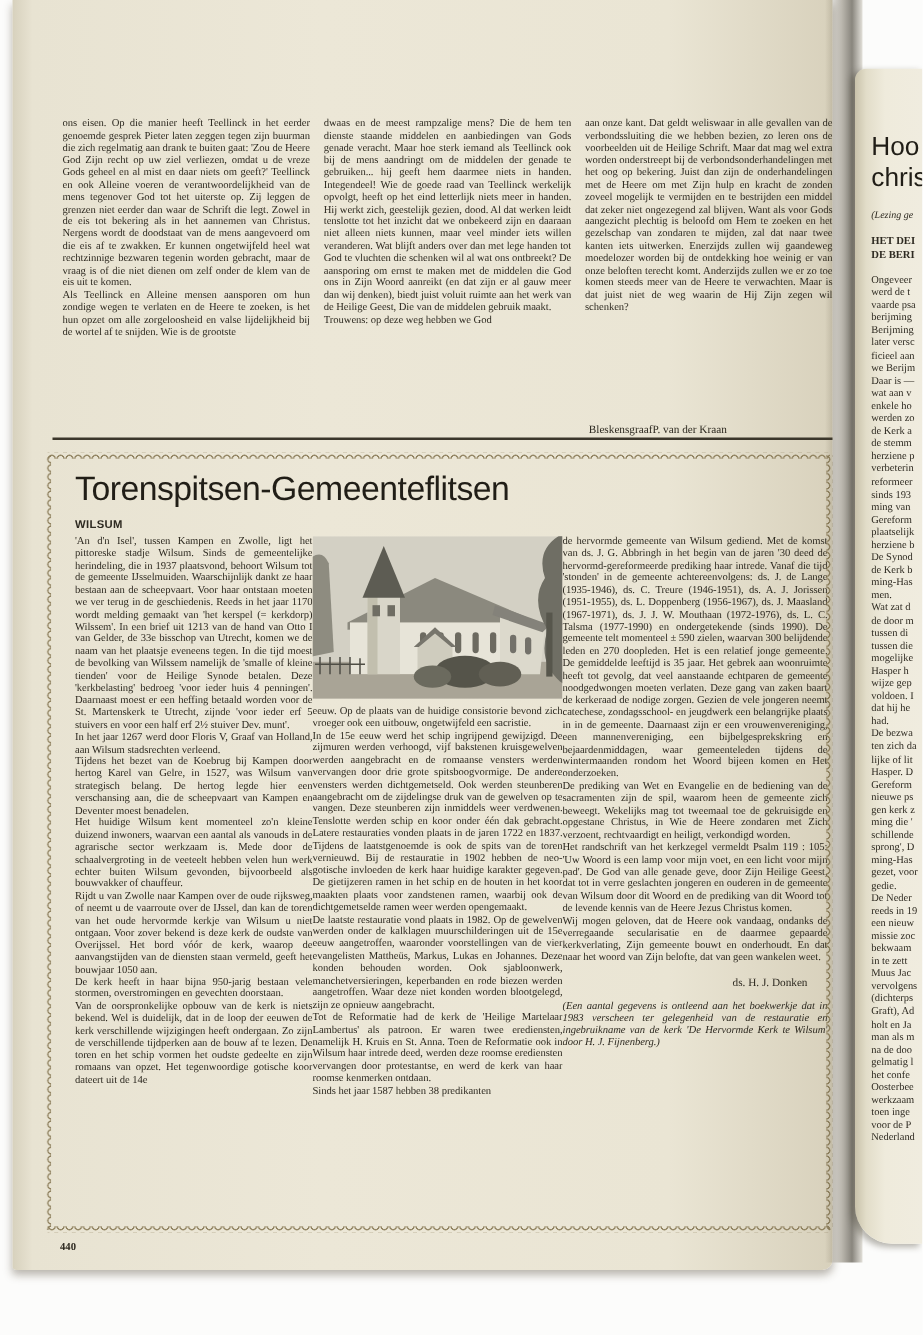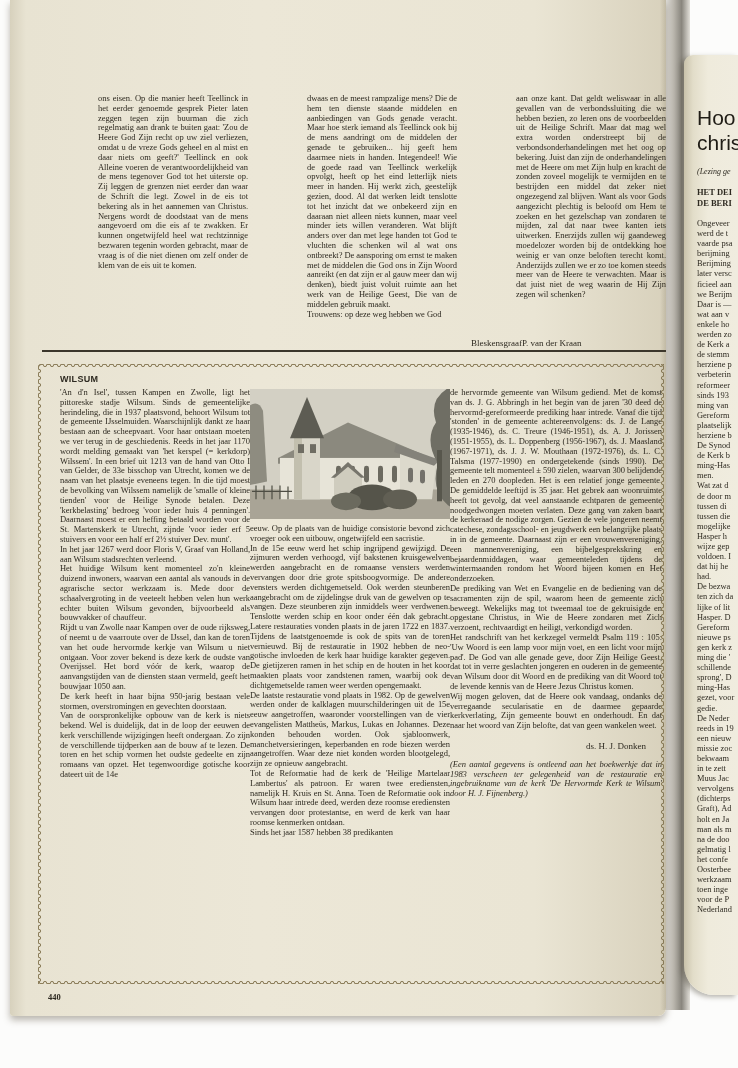--- a/index.html
+++ b/index.html
@@ -14,21 +14,21 @@
     position:absolute; left:10px; top:0; width:656px; height:1016px;
     background:linear-gradient(90deg,#d7d1bd 0,#e8e3d2 16px,#ece7d7 38%,#eae5d4 80%,#d8d1bc 100%);
     box-shadow:0 4px 7px rgba(60,50,30,.35);
     border-radius:0 0 8px 3px;
   }
   
   .top-article {
     position:absolute; left:40px; top:94px; width:616px; height:252px;
     display:flex; gap:11px;
   }
-  .tcol { flex:1 1 0; overflow:hidden;margin-left:48px; }
+  .tcol { flex:1 1 0; overflow:hidden; }
   .textcol p {
     margin:0; font-size:8.5px; line-height:9.8px; letter-spacing:-.05px;
     text-align:justify;
   }
   .sig-row {
     display:flex; 
     font-size:9px; margin-top:8px; padding-right:4px;
   }
   .rule {
     position:absolute; left:32px; top:350px; width:624px; height:2px;
@@ -95,20 +95,21 @@
 </head>
 <body>
 
 <div class="screen">
 
   <div class="page-left">
 
     <div class="top-article">
       <div class="tcol textcol">
           <p>ons eisen. Op die manier heeft Teellinck in het eerder genoemde gesprek Pieter laten zeggen tegen zijn buurman die zich regelmatig aan drank te buiten gaat: 'Zou de Heere God Zijn recht op uw ziel verliezen, omdat u de vreze Gods geheel en al mist en daar niets om geeft?' Teellinck en ook Alleine voeren de verantwoordelijkheid van de mens tegenover God tot het uiterste op. Zij leggen de grenzen niet eerder dan waar de Schrift die legt. Zowel in de eis tot bekering als in het aannemen van Christus. Nergens wordt de doodstaat van de mens aangevoerd om die eis af te zwakken. Er kunnen ongetwijfeld heel wat rechtzinnige bezwaren tegenin worden gebracht, maar de vraag is of die niet dienen om zelf onder de klem van de eis uit te komen.</p>
+          <p>Als Teellinck en Alleine mensen aansporen om hun zondige wegen te verlaten en de Heere te zoeken, is het hun opzet om alle zorgeloosheid en valse lijdelijkheid bij de wortel af te snijden. Wie is de grootste</p>
         </div>
       <div class="tcol textcol">
           <p>dwaas en de meest rampzalige mens? Die de hem ten dienste staande middelen en aanbiedingen van Gods genade veracht. Maar hoe sterk iemand als Teellinck ook bij de mens aandringt om de middelen der genade te gebruiken... hij geeft hem daarmee niets in handen. Integendeel! Wie de goede raad van Teellinck werkelijk opvolgt, heeft op het eind letterlijk niets meer in handen. Hij werkt zich, geestelijk gezien, dood. Al dat werken leidt tenslotte tot het inzicht dat we onbekeerd zijn en daaraan niet alleen niets kunnen, maar veel minder iets willen veranderen. Wat blijft anders over dan met lege handen tot God te vluchten die schenken wil al wat ons ontbreekt? De aansporing om ernst te maken met de middelen die God ons in Zijn Woord aanreikt (en dat zijn er al gauw meer dan wij denken), biedt juist voluit ruimte aan het werk van de Heilige Geest, Die van de middelen gebruik maakt.</p>
           <p>Trouwens: op deze weg hebben we God</p>
         </div>
       <div class="tcol textcol">
       <p>aan onze kant. Dat geldt weliswaar in alle gevallen van de verbondssluiting die we hebben bezien, zo leren ons de voorbeelden uit de Heilige Schrift. Maar dat mag wel extra worden onderstreept bij de verbondsonderhandelingen met het oog op bekering. Juist dan zijn de onderhandelingen met de Heere om met Zijn hulp en kracht de zonden zoveel mogelijk te vermijden en te bestrijden een middel dat zeker niet ongezegend zal blijven. Want als voor Gods aangezicht plechtig is beloofd om Hem te zoeken en het gezelschap van zondaren te mijden, zal dat naar twee kanten iets uitwerken. Enerzijds zullen wij gaandeweg moedelozer worden bij de ontdekking hoe weinig er van onze beloften terecht komt. Anderzijds zullen we er zo toe komen steeds meer van de Heere te verwachten. Maar is dat juist niet de weg waarin de Hij Zijn zegen wil schenken?</p>
         </div>
     </div>
     <div class="sig-row" style="position:absolute; left:461px; top:330px; width:194px;">
@@ -117,26 +118,28 @@
     </div>
 
     <div class="rule"></div>
 
     <div class="flits-box">
       <div class="wavy wv-top"></div>
       <div class="wavy wv-bottom"></div>
       <div class="wavy wv-left"></div>
       <div class="wavy wv-right"></div>
 
+      <h1 class="flits-title">Torenspitsen-Gemeenteflitsen</h1>
       <div class="flits-kicker">WILSUM</div>
 
       <div class="flits-cols">
         <div class="fcol1 textcol">
             <p>'An d'n Isel', tussen Kampen en Zwolle, ligt het pittoreske stadje Wilsum. Sinds de gemeentelijke herindeling, die in 1937 plaatsvond, behoort Wilsum tot de gemeente IJsselmuiden. Waarschijnlijk dankt ze haar bestaan aan de scheepvaart. Voor haar ontstaan moeten we ver terug in de geschiedenis. Reeds in het jaar 1170 wordt melding gemaakt van 'het kerspel (= kerkdorp) Wilssem'. In een brief uit 1213 van de hand van Otto I van Gelder, de 33e bisschop van Utrecht, komen we de naam van het plaatsje eveneens tegen. In die tijd moest de bevolking van Wilssem namelijk de 'smalle of kleine tienden' voor de Heilige Synode betalen. Deze 'kerkbelasting' bedroeg 'voor ieder huis 4 penningen'. Daarnaast moest er een heffing betaald worden voor de St. Martenskerk te Utrecht, zijnde 'voor ieder erf 5 stuivers en voor een half erf 2½ stuiver Dev. munt'.</p>
             <p>In het jaar 1267 werd door Floris V, Graaf van Holland, aan Wilsum stadsrechten verleend.</p>
+            <p>Tijdens het bezet van de Koebrug bij Kampen door hertog Karel van Gelre, in 1527, was Wilsum van strategisch belang. De hertog legde hier een verschansing aan, die de scheepvaart van Kampen en Deventer moest benadelen.</p>
             <p>Het huidige Wilsum kent momenteel zo'n kleine duizend inwoners, waarvan een aantal als vanouds in de agrarische sector werkzaam is. Mede door de schaalvergroting in de veeteelt hebben velen hun werk echter buiten Wilsum gevonden, bijvoorbeeld als bouwvakker of chauffeur.</p>
             <p>Rijdt u van Zwolle naar Kampen over de oude rijksweg, of neemt u de vaarroute over de IJssel, dan kan de toren van het oude hervormde kerkje van Wilsum u niet ontgaan. Voor zover bekend is deze kerk de oudste van Overijssel. Het bord vóór de kerk, waarop de aanvangstijden van de diensten staan vermeld, geeft het bouwjaar 1050 aan.</p>
             <p>De kerk heeft in haar bijna 950-jarig bestaan vele stormen, overstromingen en gevechten doorstaan.</p>
             <p>Van de oorspronkelijke opbouw van de kerk is niets bekend. Wel is duidelijk, dat in de loop der eeuwen de kerk verschillende wijzigingen heeft ondergaan. Zo zijn de verschillende tijdperken aan de bouw af te lezen. De toren en het schip vormen het oudste gedeelte en zijn romaans van opzet. Het tegenwoordige gotische koor dateert uit de 14e</p>
           </div>
 
         <div class="fcol2">
 
           <svg class="church-photo" viewBox="0 0 200 132" preserveAspectRatio="none">
             <rect width="200" height="132" fill="#d3d0c4"></rect>

